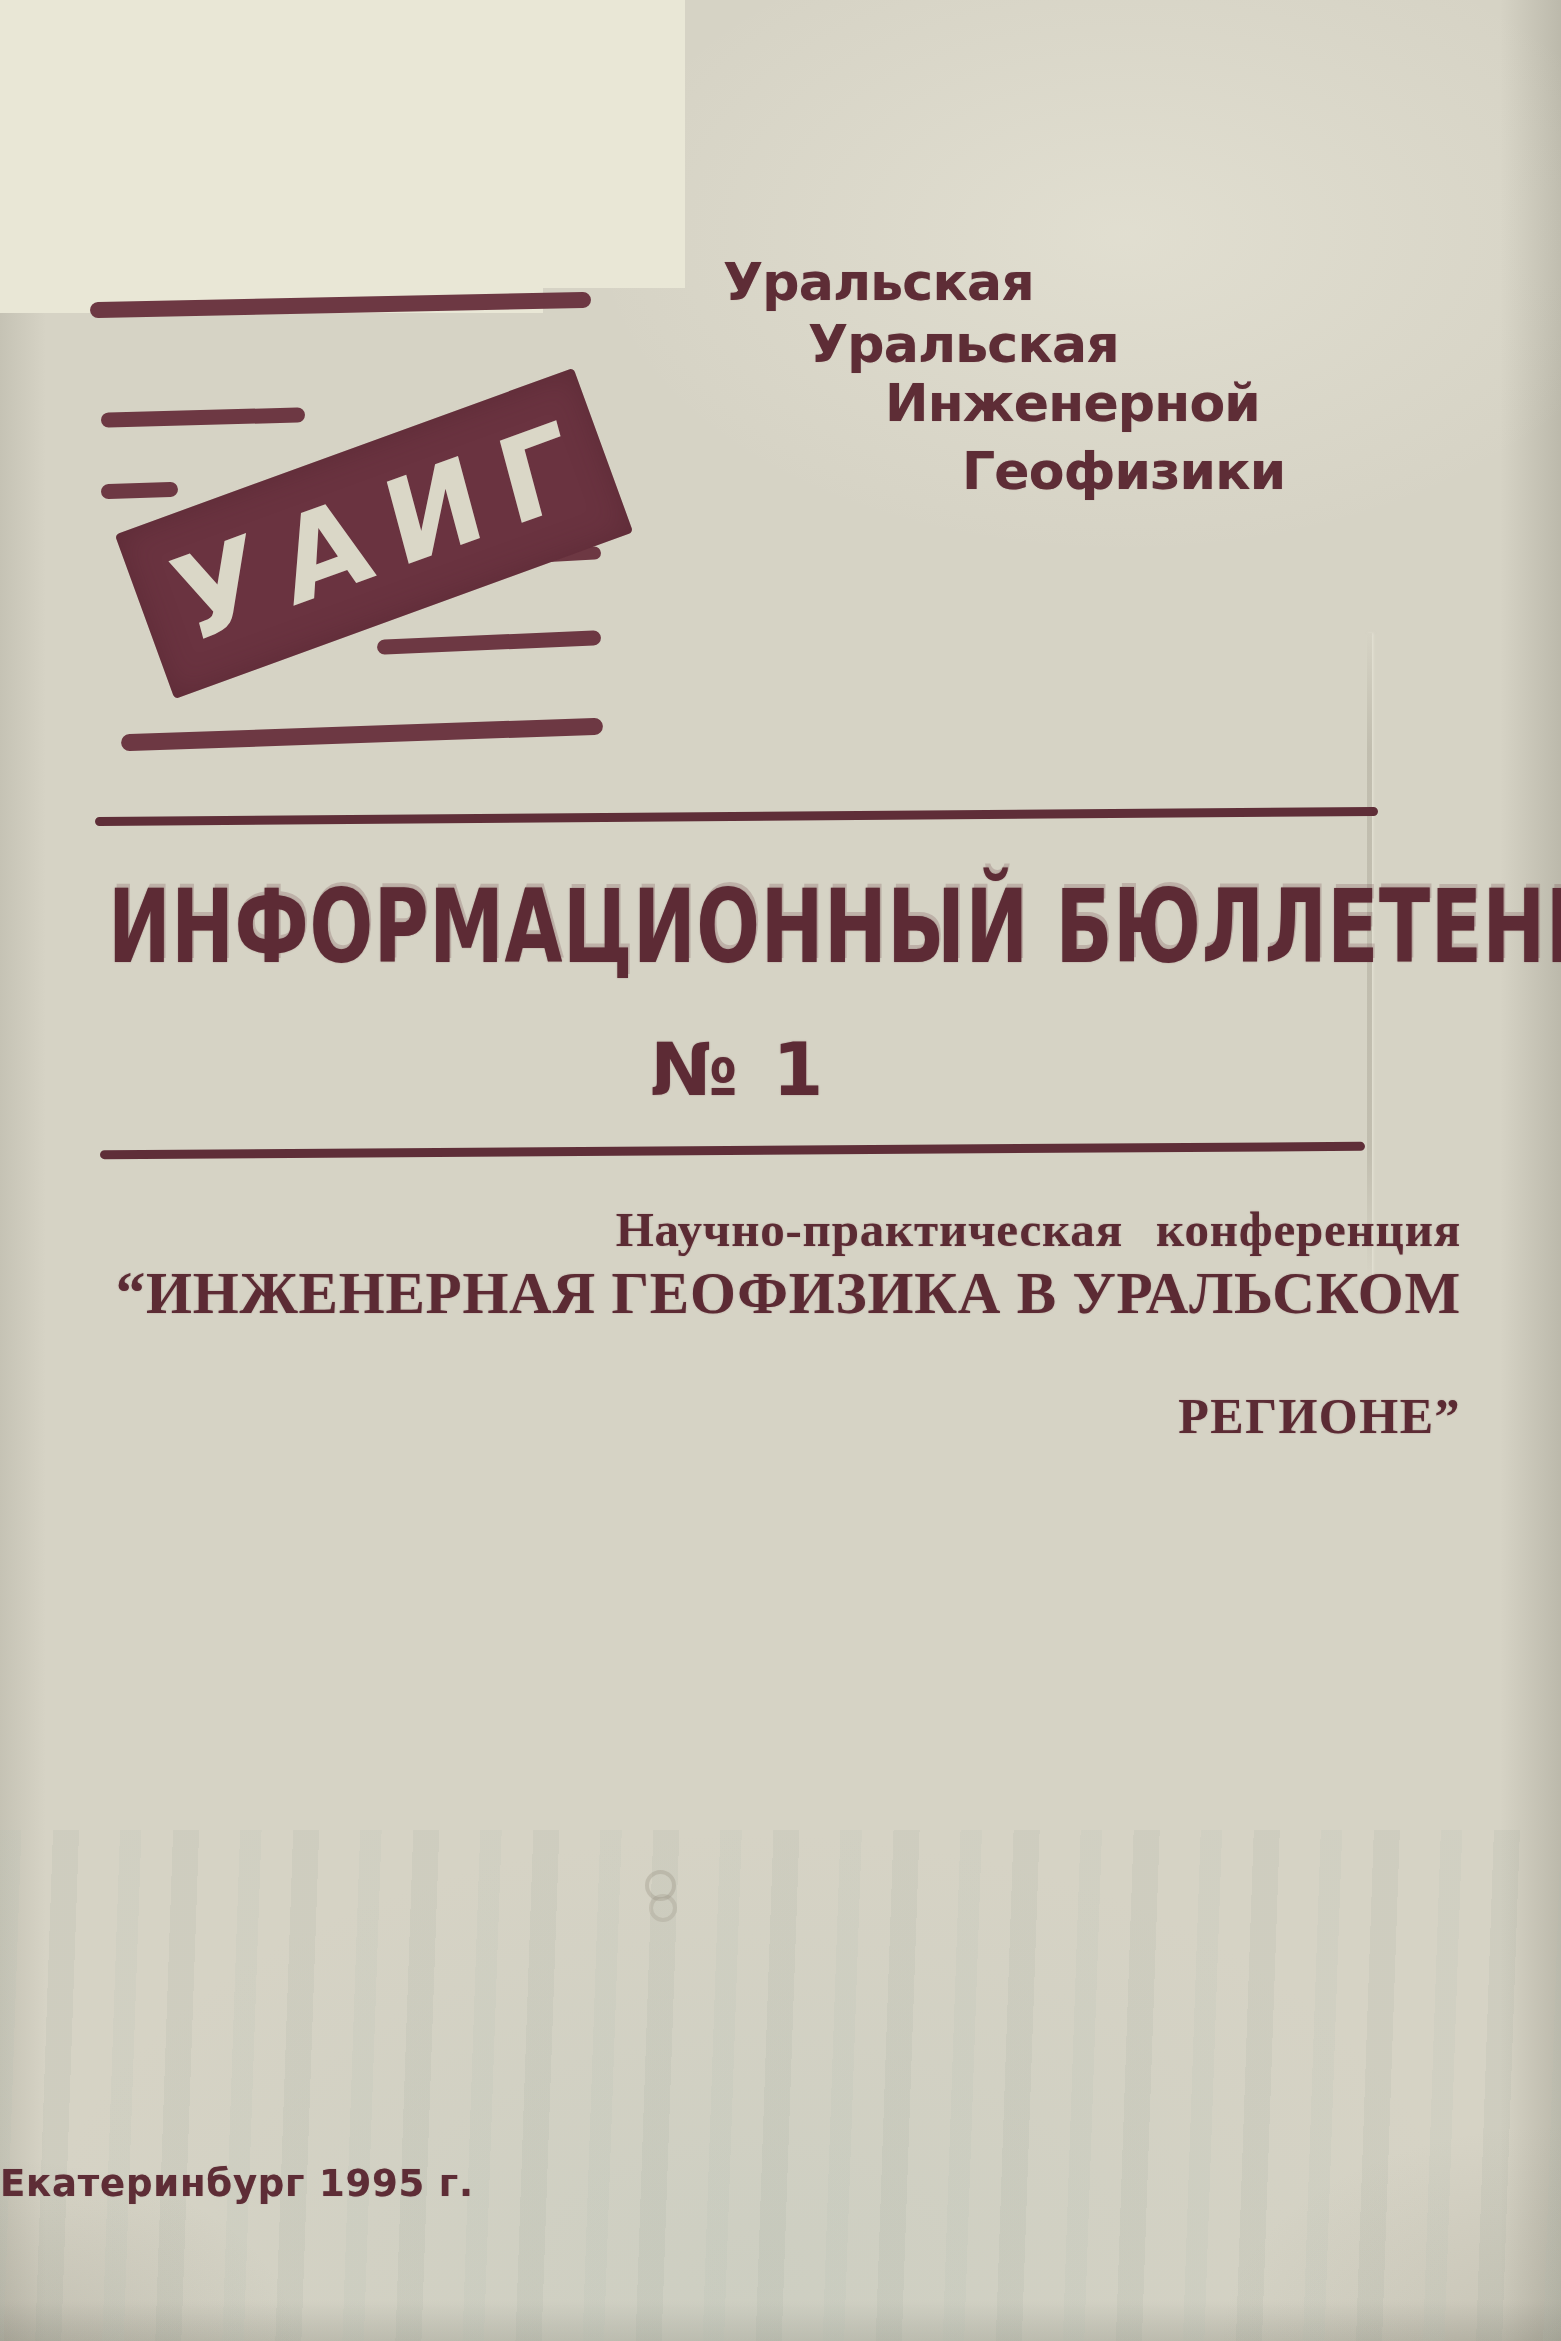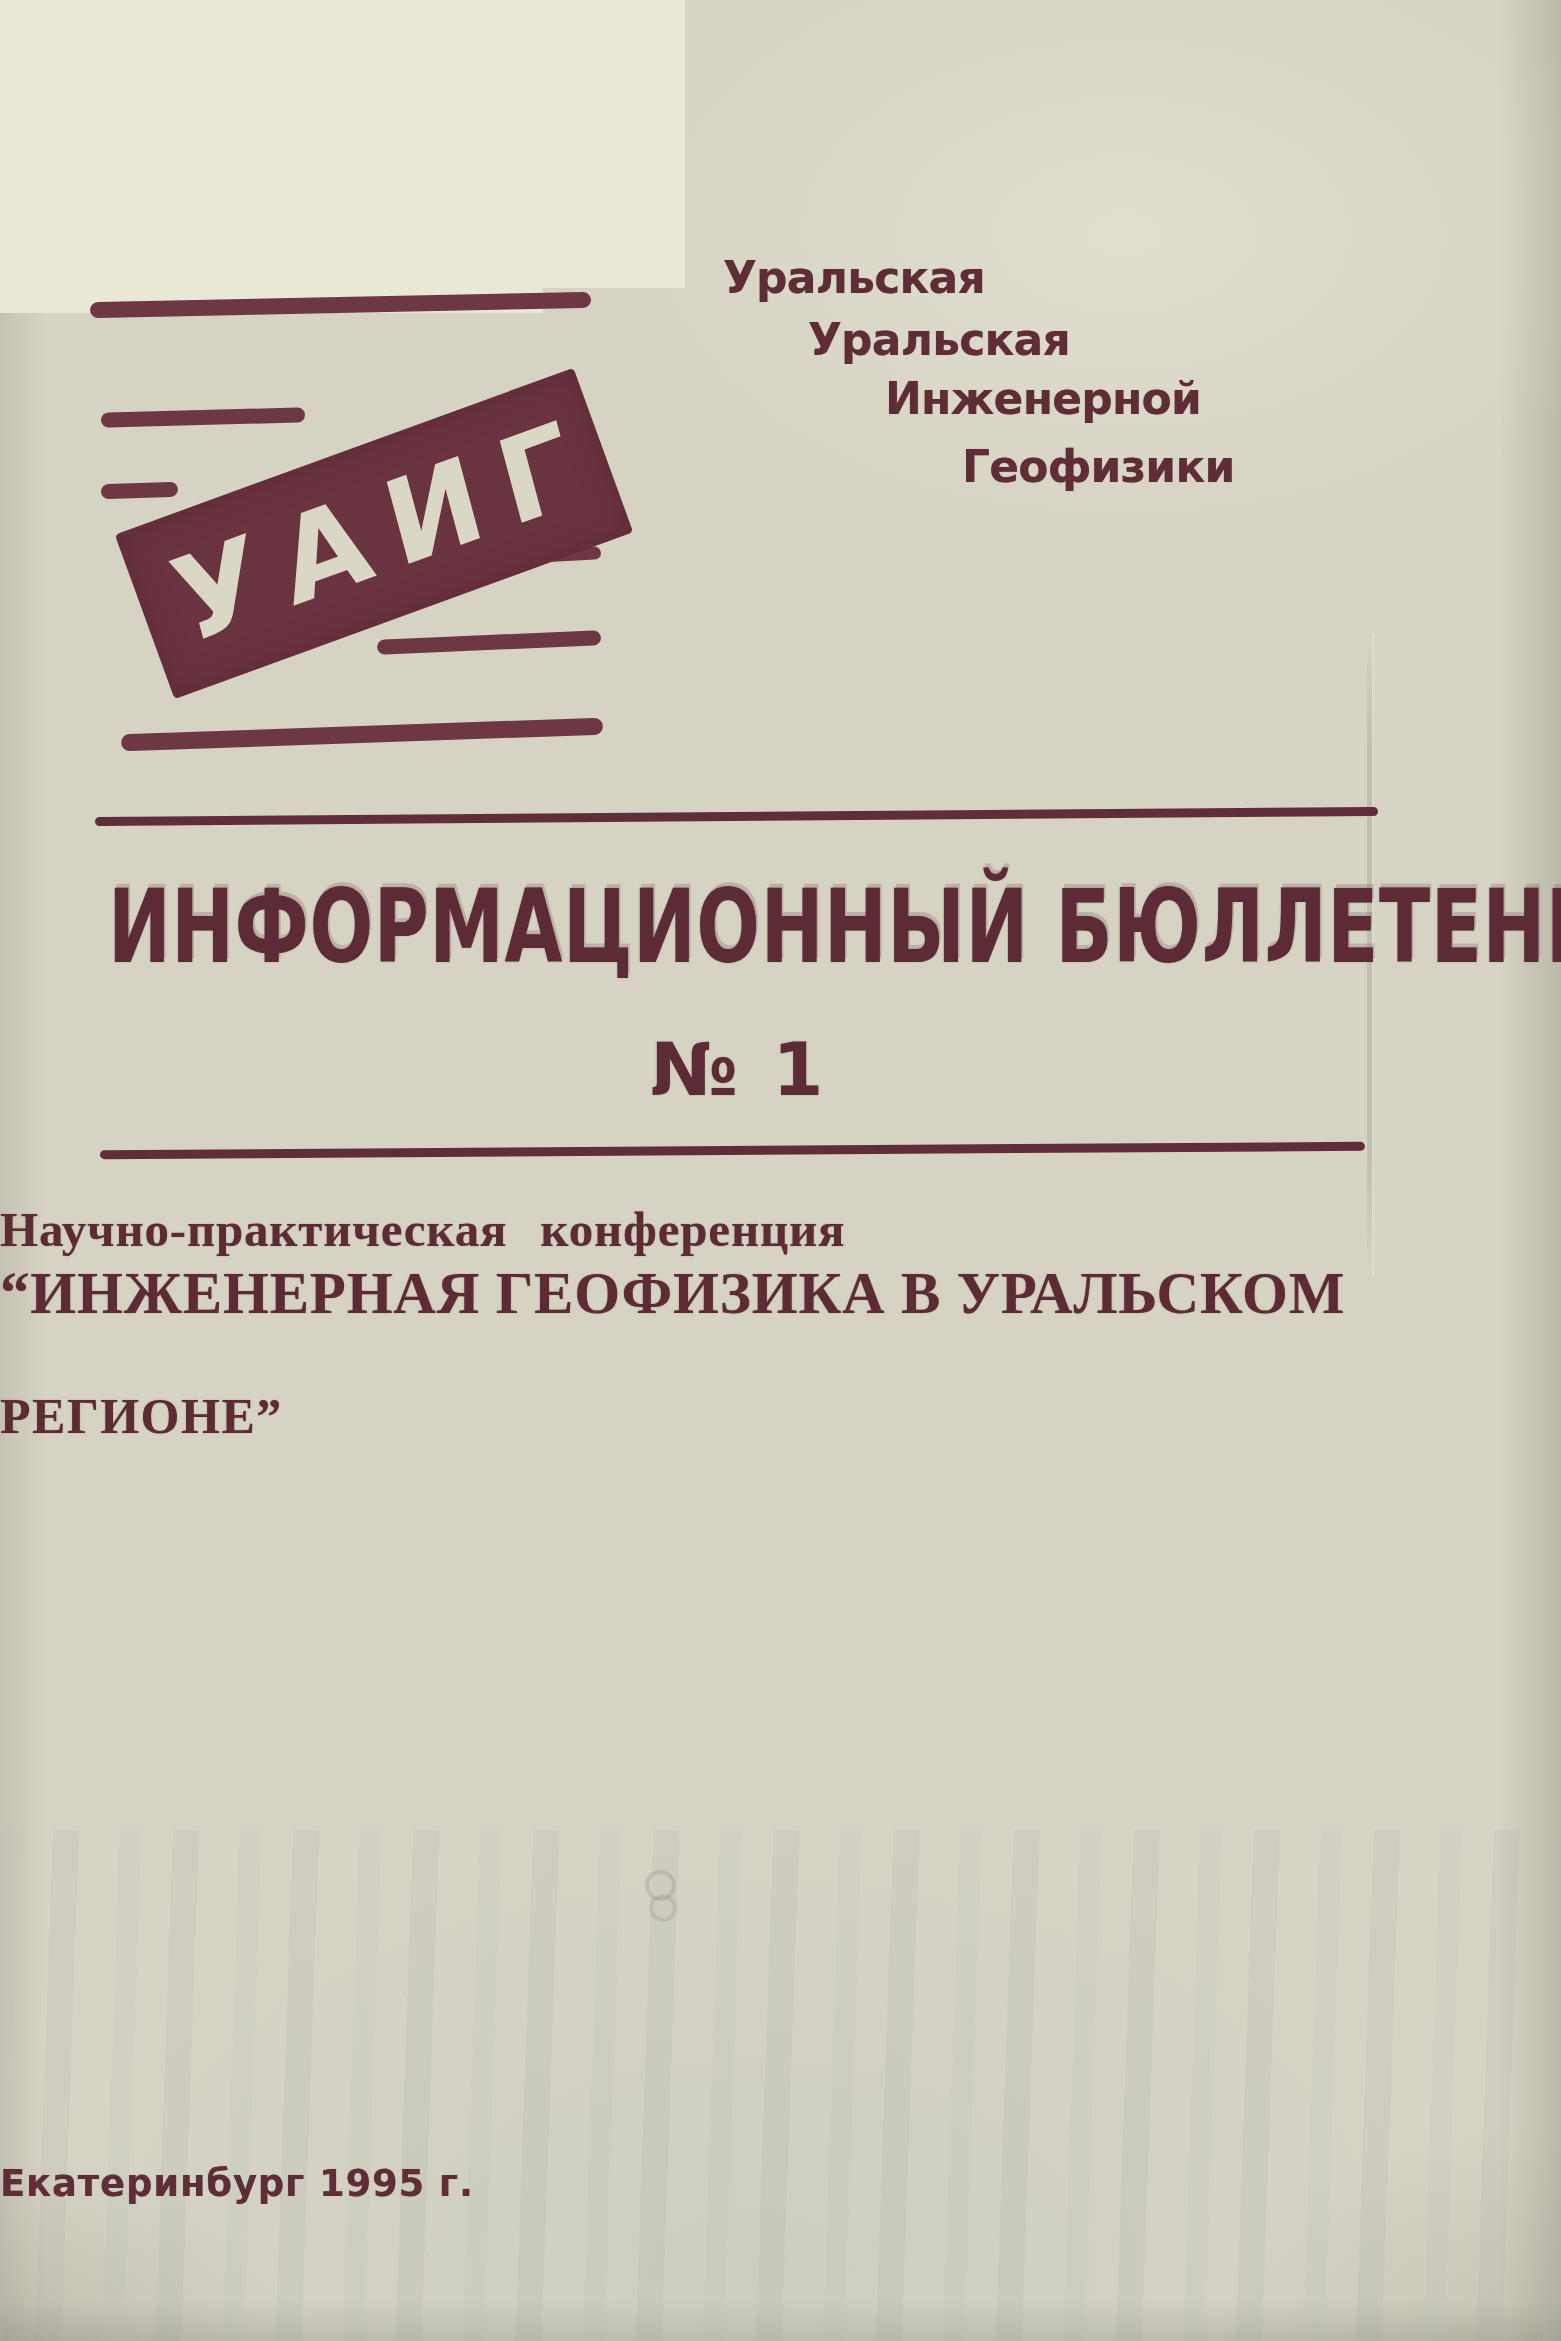--- a/index.html
+++ b/index.html
@@ -54,21 +54,21 @@
     box-shadow:inset 0 0 30.5px rgba(70,28,38,0.35);
   }
   #logo-box .acronym{
     font-weight:700;font-size:116px;letter-spacing:23px;
     color:#dad7c7;transform:skewX(-5deg);line-height:1;
     margin-right:-23px; 
   }
 
   
   .assoc{
-    position:absolute;font-weight:700;font-size:44px;letter-spacing:-0.8px;
+    position:absolute;font-weight:700;font-size:52px;letter-spacing:-0.8px;
     color:#5e2d36;white-space:nowrap;line-height:1;
     text-shadow:0 0 0.8px rgba(94,45,54,0.5);
   }
   #assoc-1{left:723px;top:256px;}
   #assoc-2{left:808px;top:318px;}
   #assoc-3{left:885px;top:377px;}
   #assoc-4{left:962px;top:445px;}
 
   
   .rule{position:absolute;height:9.2px;background:#5f2e38;border-radius:4.6px;}
@@ -84,21 +84,21 @@
     text-shadow:2.3px -3.8px 0 rgba(93,43,53,0.20), 0 0 1.5px rgba(93,43,53,0.5);
   }
   #issue-no{
     position:absolute;left:650px;top:1033px;
     font-weight:800;font-size:73px;line-height:1;letter-spacing:4.6px;
     color:#5d2b35;text-shadow:0 0 1.5px rgba(93,43,53,0.45);
   }
 
   
   .serifline{
-    position:absolute;left:0;width:1461px;text-align:left;white-space:nowrap;
+    position:absolute;left:0;width:1461px;text-align:right;white-space:nowrap;
     font-family:"Liberation Serif", serif;color:#5c2b34;line-height:1;
     text-shadow:0 0 1.5px rgba(92,43,52,0.40);
   }
   #kicker{top:1205px;font-weight:700;font-size:49px;word-spacing:20px;letter-spacing:0.8px;}
   #conf-title-1{top:1264px;font-weight:700;font-size:59px;letter-spacing:0.8px;}
   #conf-title-2{top:1391px;font-weight:700;font-size:50px;letter-spacing:1.5px;}
   #thesis{top:1458px;font-weight:600;font-size:46px;letter-spacing:0.8px;}
 
   
   #smudge{position:absolute;left:645px;top:1870px;width:23px;height:23px;

